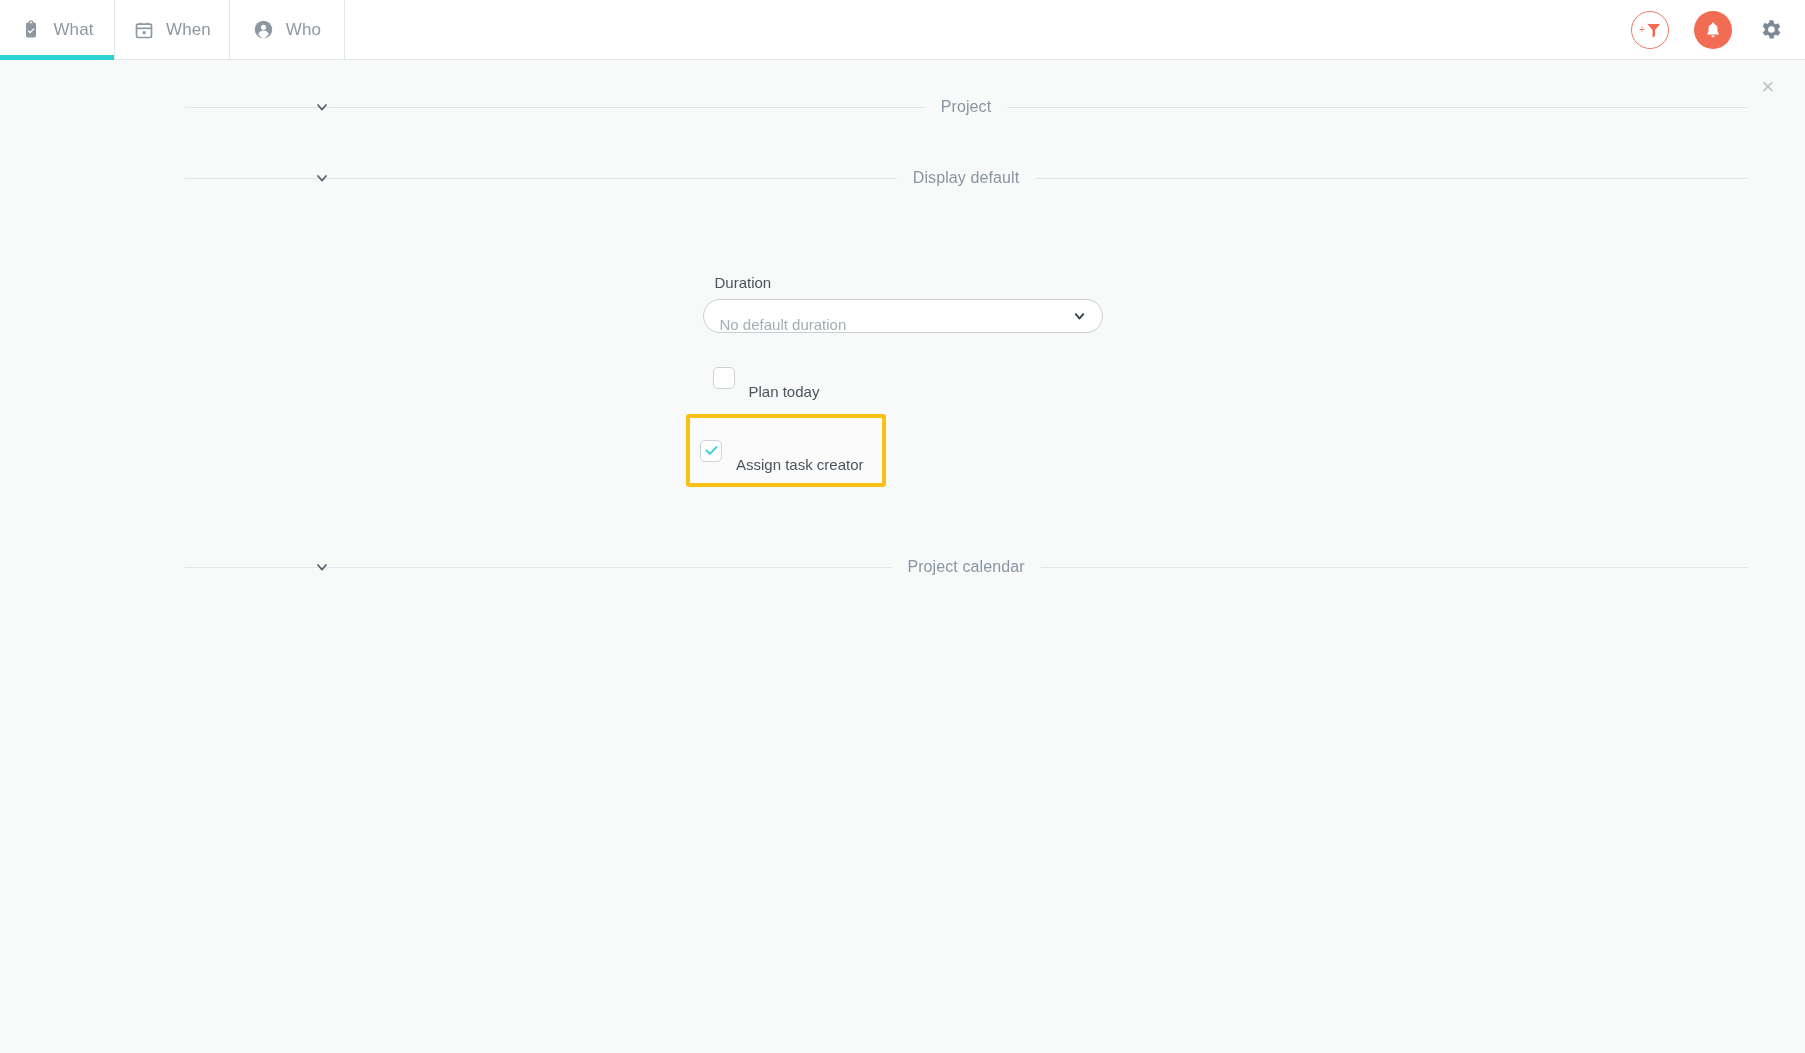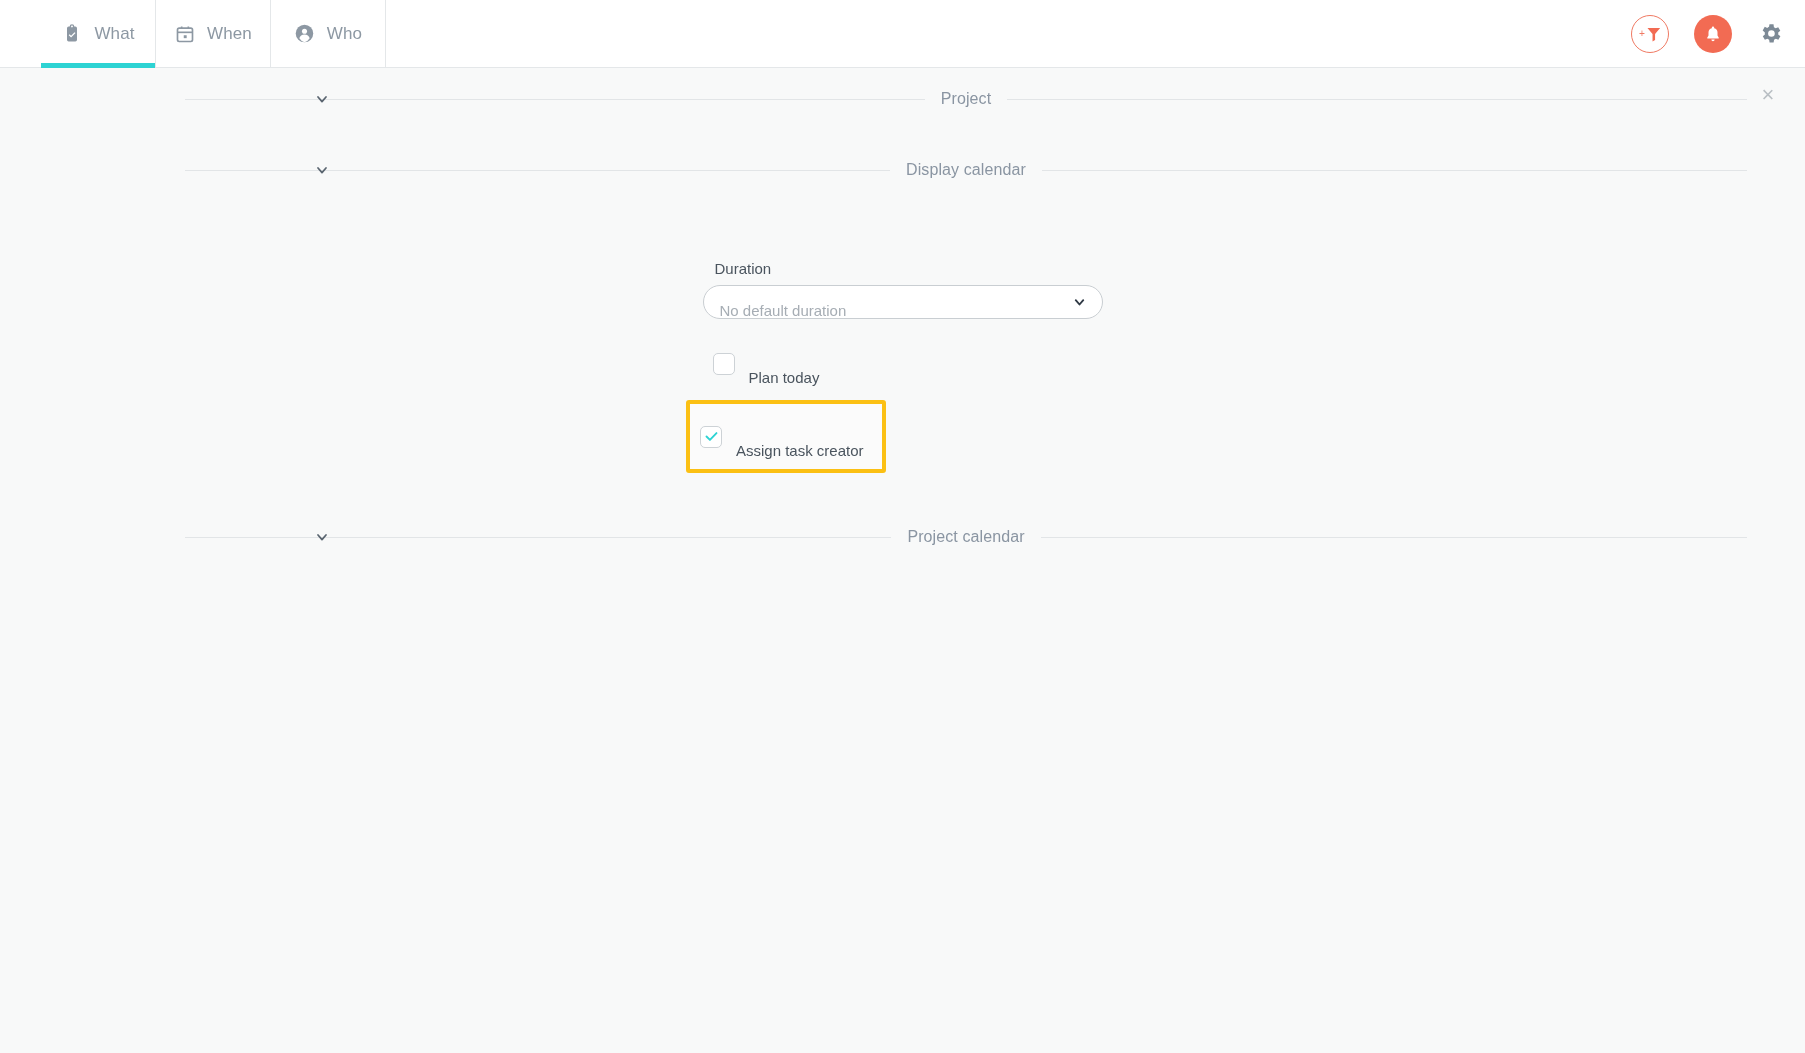--- a/index.html
+++ b/index.html
@@ -13,26 +13,25 @@
   body {
     font-family: "Liberation Sans", sans-serif;
     background: #f8f9f9;
     color: #5b6770;
     -webkit-font-smoothing: antialiased;
   }
 
   
   .header {
     position: relative;
-    height: 68px;
+    height: 60px;
     background: #ffffff;
     border-bottom: 1px solid #e4e7e9;
     display: flex;
     align-items: stretch;
-    padding-left: 41px;
   }
 
   .tabs {
     display: flex;
     align-items: stretch;
     height: 100%;
   }
 
   .tab {
     position: relative;
@@ -128,21 +127,21 @@
     justify-content: center;
     cursor: pointer;
     color: #b9bfc4;
     font-size: 22px;
     line-height: 1;
     font-weight: 300;
   }
 
   .section {
     display: flex;
-    align-items: flex-start;
+    align-items: flex-end;
     gap: 0;
     padding: 0 28px 0 155px;
     height: 34px;
     margin-bottom: 0;
   }
 
   .section-chevron {
     position: absolute;
     left: 158px;
     width: 18px;
@@ -193,20 +192,21 @@
 
   .field-block {
     width: 400px;
   }
 
   .field-label {
     font-size: 15px;
     color: #4a545e;
     margin-bottom: 8px;
     padding-left: 12px;
+    margin-top: 22px;
   }
 
   .select-wrap {
     position: relative;
     width: 400px;
     height: 34px;
   }
 
   .select-box {
     width: 100%;
@@ -368,21 +368,21 @@
 
   <div class="section-wrap">
     <div class="section">
       <div class="section-row">
         <span class="section-chevron">
           <svg width="16" height="16" viewBox="0 0 24 24" fill="none" stroke="currentColor" stroke-width="2.6" stroke-linecap="round" stroke-linejoin="round">
               <polyline points="6 9 12 16 18 9"></polyline>
             </svg>
         </span>
         <span class="sec-line"></span>
-        <span class="sec-title">Display calendar</span>
+        <span class="sec-title">Display default</span>
         <span class="sec-line"></span>
       </div>
     </div>
   </div>
 
   <div class="sec-gap-2"></div>
 
   <div class="section-wrap">
 
     <div class="panel-body">

